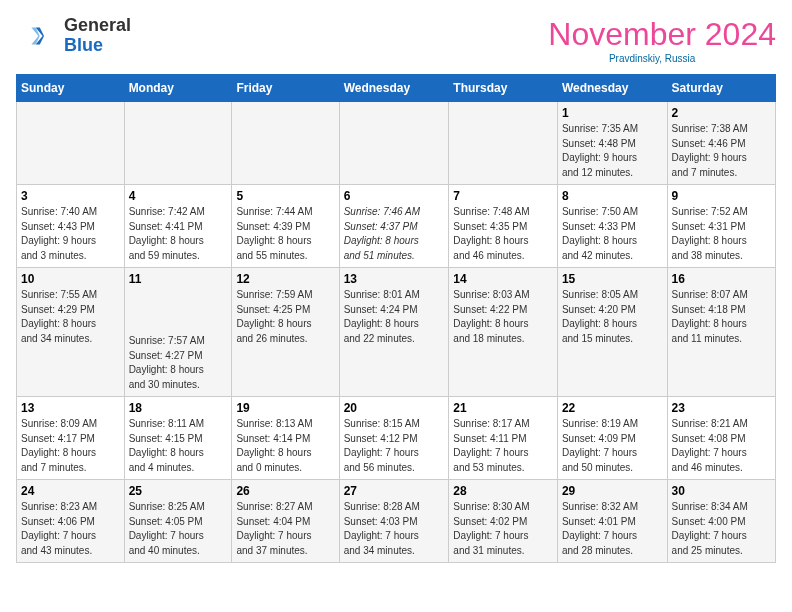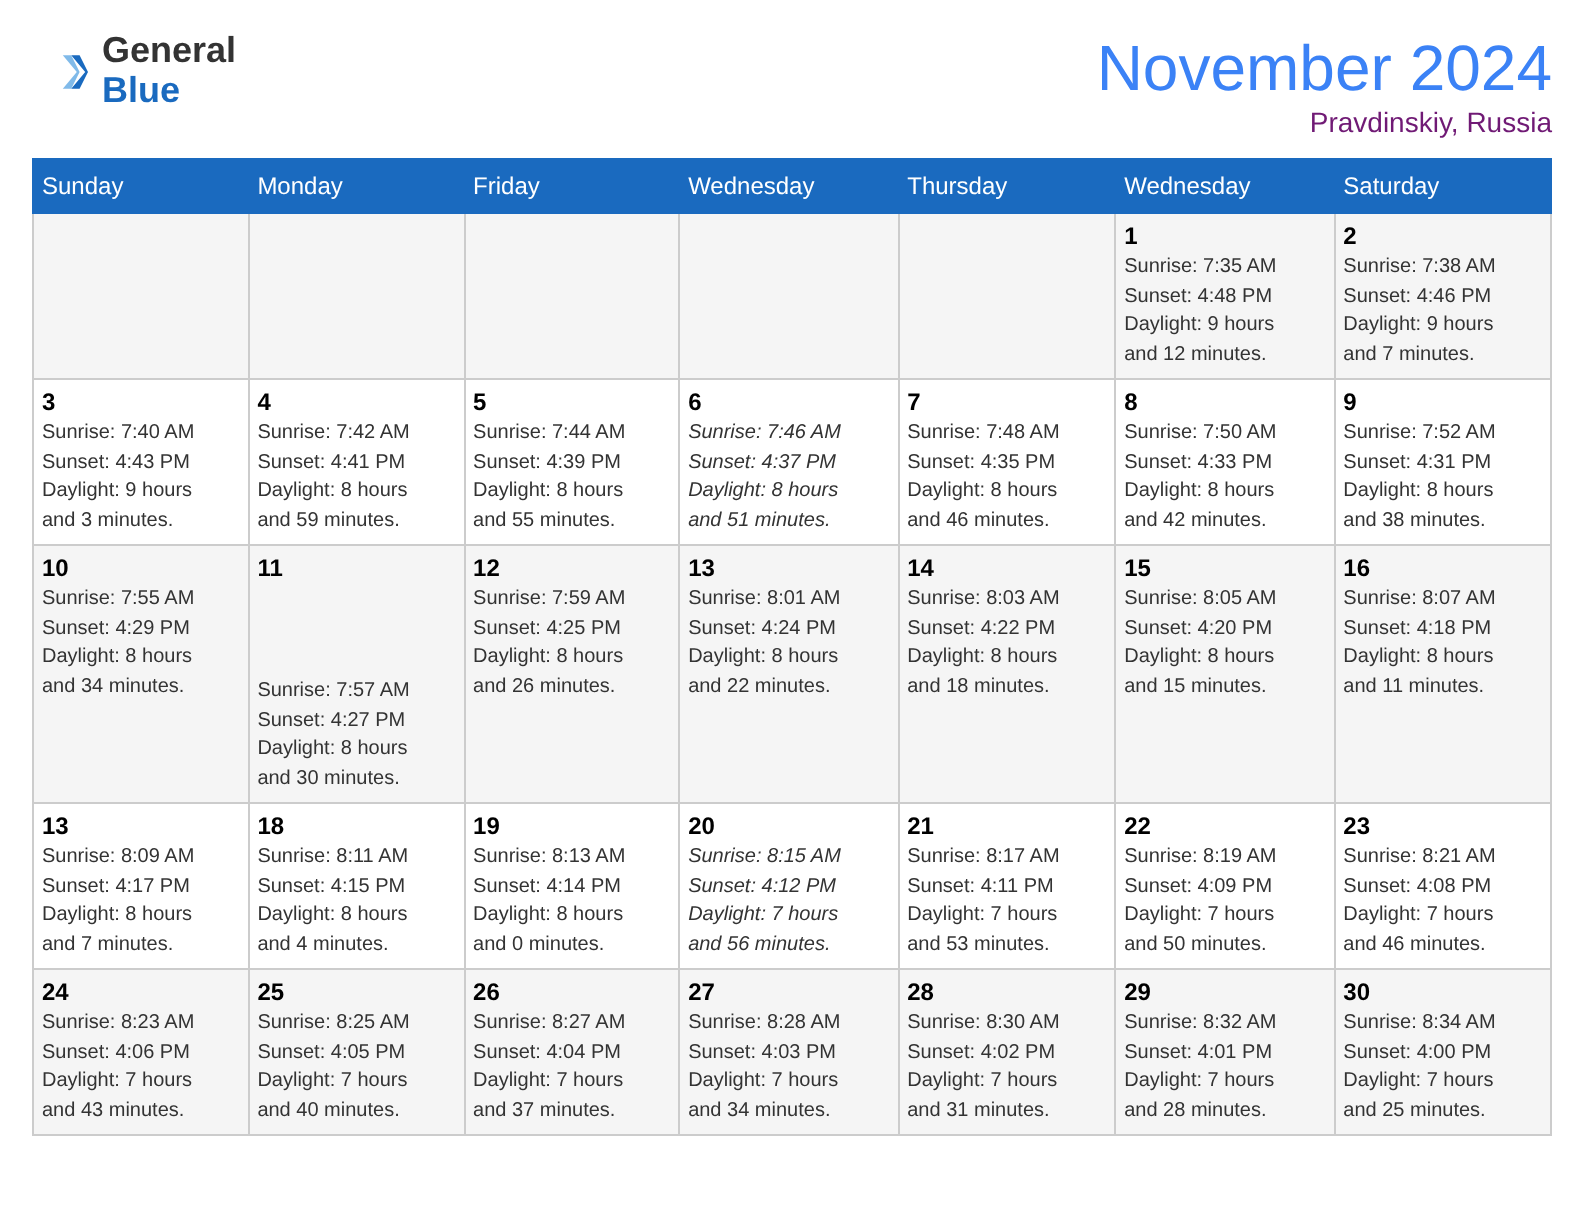--- a/index.html
+++ b/index.html
@@ -12,59 +12,60 @@
     }
     .header-section {
       display: flex;
       justify-content: space-between;
       align-items: flex-start;
       margin-bottom: 10px;
     }
     .logo {
       display: flex;
       align-items: center;
-      gap: 7px;
+      gap: 20px;
     }
     .logo-text {
       display: flex;
       flex-direction: column;
       font-size: 18px;
       font-weight: bold;
       color: #333;
       line-height: 1.1;
     }
     .logo-text span:last-child { color: #1a6abf; }
     .logo-icon {
       width: 28px;
       height: 28px;
     }
     .title-block {
       text-align: right;
     }
     .month-title {
       font-size: 32px;
       font-weight: 300;
-      color: #3b82f6;
+      color: #ec4899;
       margin-left: 20px;
     }
     .location {
-      font-size: 14px;
-      color: #701a75;
+      font-size: 10px;
+      color: #0369a1;
+      text-align: center;
     }
     table {
       width: 100%;
       border-collapse: collapse;
       font-size: 10.5px;
     }
     thead tr th {
       background: #1a6abf;
       color: #fff;
       padding: 6px 4px;
       font-size: 12px;
-      font-weight: normal;
+      font-weight: bold;
       text-align: left;
       border: 1px solid #1a6abf;
     }
     tbody tr td {
       border: 1px solid #ccc;
       vertical-align: top;
       padding: 4px;
       width: 113px;
       min-height: 80px;
       background: #fff;
@@ -265,21 +266,21 @@
         </td>
         <td>
           <div class="day-num">19</div>
           <div class="day-info" style="white-space: pre-line;">Sunrise: 8:13 AM
 Sunset: 4:14 PM
 Daylight: 8 hours
 and 0 minutes.</div>
         </td>
         <td>
           <div class="day-num">20</div>
-          <div class="day-info" style="white-space: pre-line; font-style: italic;">Sunrise: 8:15 AM
+          <div class="day-info" style="white-space: pre-line;">Sunrise: 8:15 AM
 Sunset: 4:12 PM
 Daylight: 7 hours
 and 56 minutes.</div>
         </td>
         <td>
           <div class="day-num">21</div>
           <div class="day-info" style="white-space: pre-line;">Sunrise: 8:17 AM
 Sunset: 4:11 PM
 Daylight: 7 hours
 and 53 minutes.</div>

